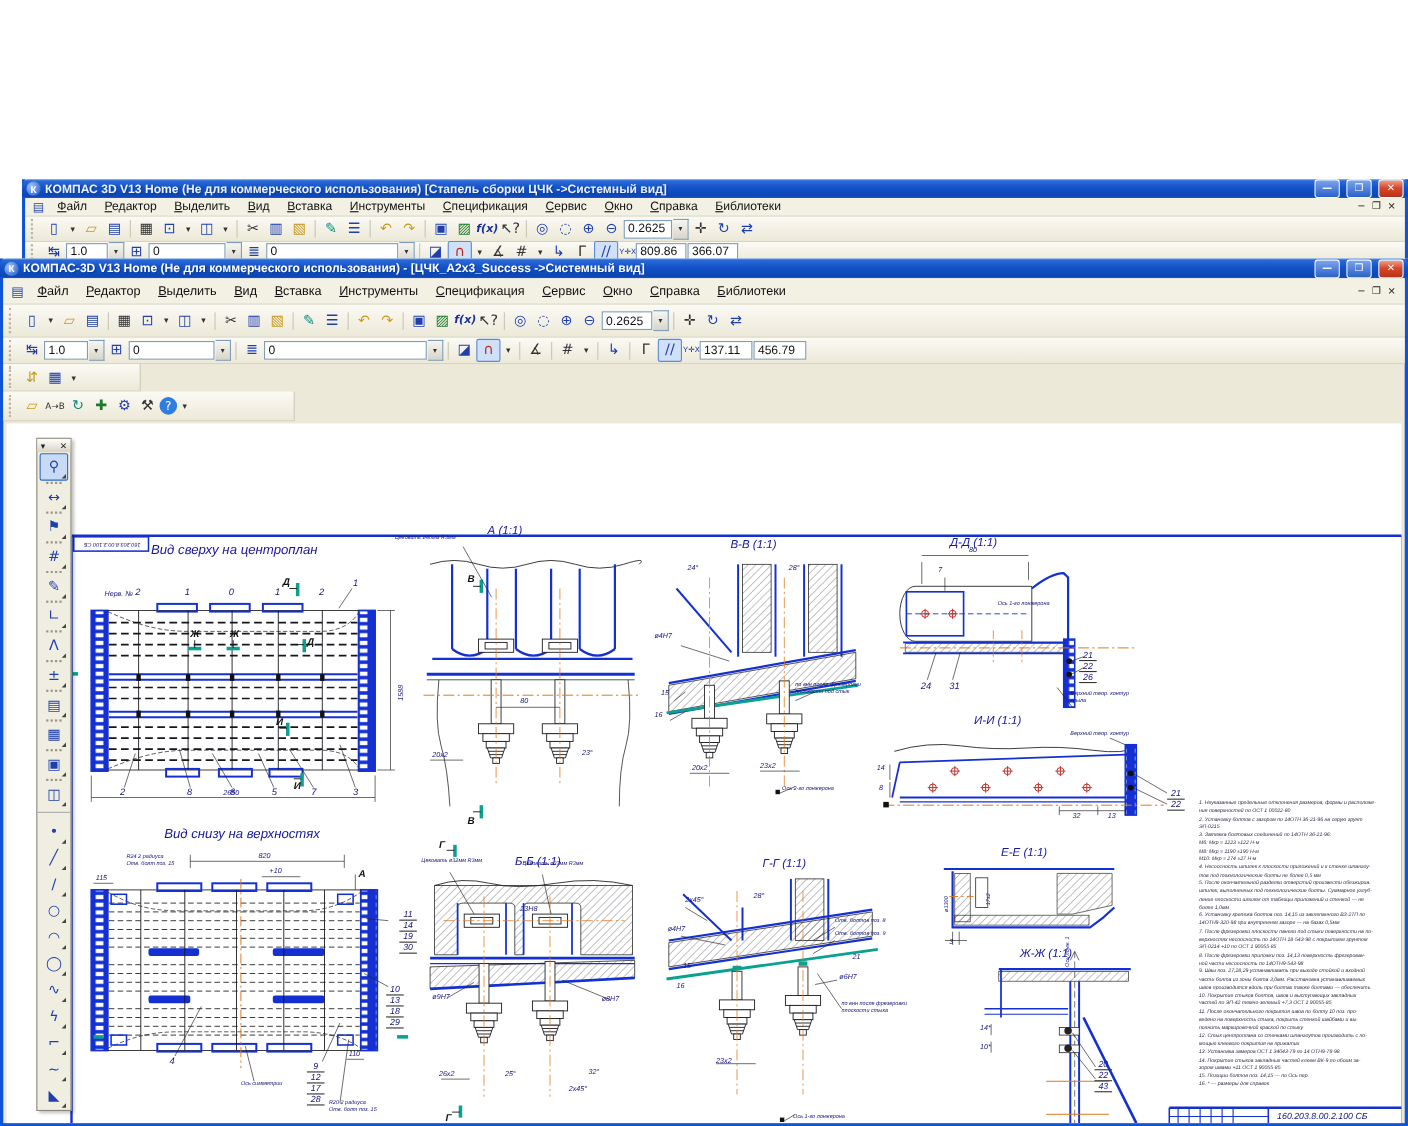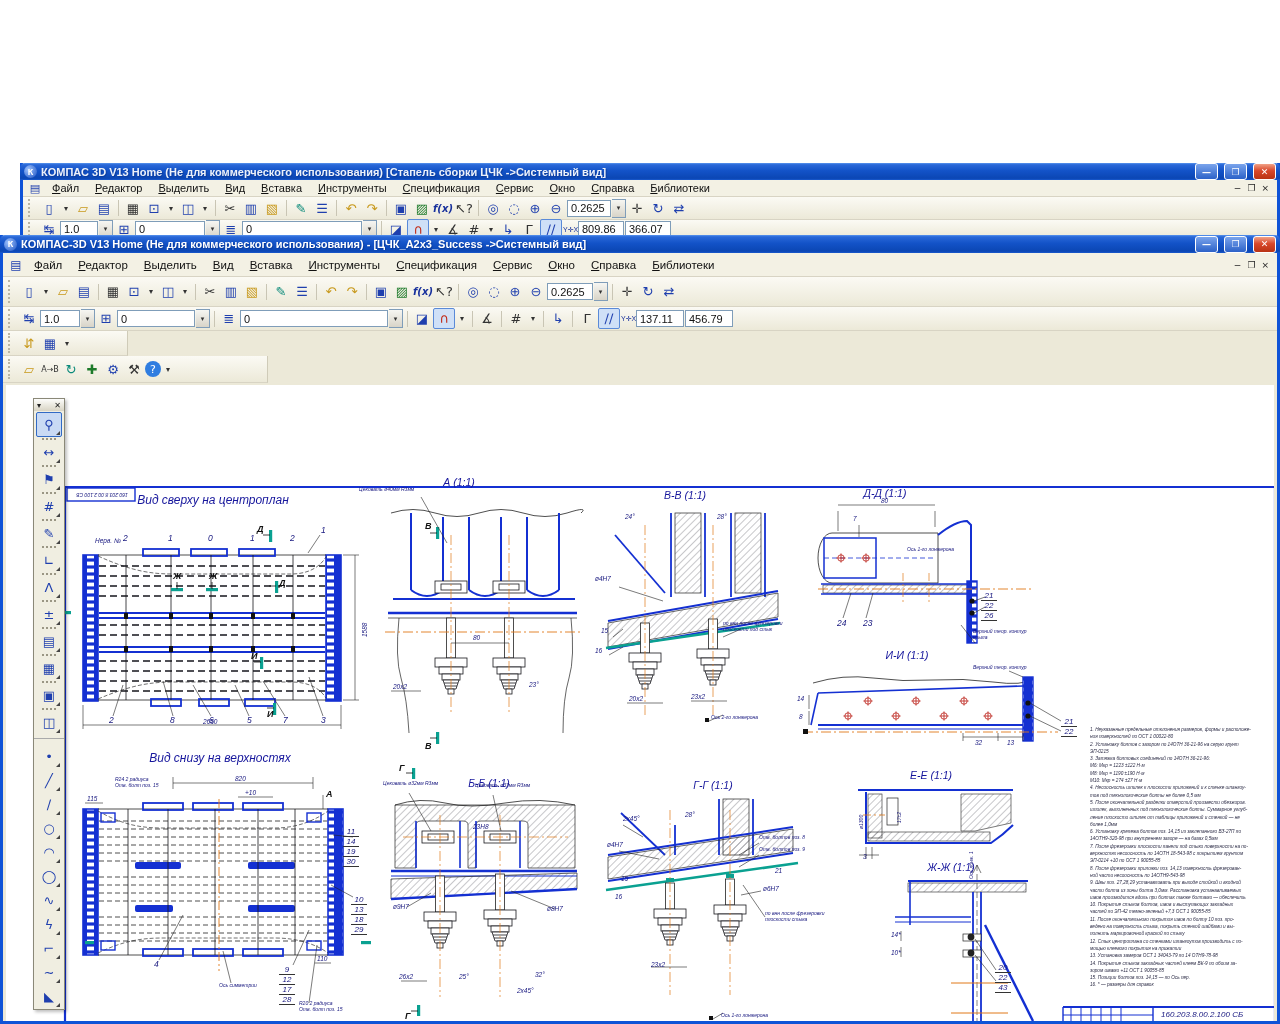--- a/index.html
+++ b/index.html
@@ -764,21 +764,21 @@
       <span class="dim" style="left:180px;top:333px">2650</span>
       <span class="dim rot" style="left:338px;top:252px">1588</span>
 
       <span class="vtitle" style="left:197px;top:366px">Вид снизу на верхностях</span>
       <span class="dim" style="left:212px;top:390px">820</span>
       <span class="dim" style="left:222px;top:404px">+10</span>
       <span class="dim" style="left:64px;top:410px">115</span>
       <span class="note" style="left:92px;top:392px">R24 2 радиуса
 Отв. болт поз. 15</span>
       <span class="mark" style="left:303px;top:404px">А</span>
-      <div class="stack" style="left:320px;top:442px">
+      <div class="stack" style="left:340px;top:442px">
         <div>11</div>
           <div>14</div>
         <div>19</div>
           <div>30</div>
       </div>
       <div class="stack" style="left:328px;top:510px">
         <div>10</div>
           <div>13</div>
         <div>18</div>
           <div>29</div>
@@ -812,21 +812,21 @@
       <span class="dim" style="left:606px;top:310px">20х2</span>
       <span class="dim" style="left:668px;top:308px">23х2</span>
       <span class="note" style="left:700px;top:236px">по внн после фрезеровки
 плоскости под стык</span>
       <span class="note" style="left:688px;top:330px">Ось 2-го лонжерона</span>
 
       <span class="stitle" style="left:862px;top:102px">Д-Д (1:1)</span>
       <span class="dim" style="left:858px;top:112px">80</span>
       <span class="dim" style="left:830px;top:130px">7</span>
       <span class="cnum" style="left:814px;top:233px">24</span>
-      <span class="cnum" style="left:840px;top:233px">23</span>
+      <span class="cnum" style="left:840px;top:233px">31</span>
       <div class="stack" style="left:958px;top:206px">
         <div>21</div>
           <div>22</div>
           <div>26</div>
       </div>
       <span class="note" style="left:884px;top:162px">Ось 1-го лонжерона</span>
       <span class="note" style="left:950px;top:244px">Верхний теор. контур
 крыла</span>
 
       <span class="stitle" style="left:884px;top:264px">И-И (1:1)</span>

